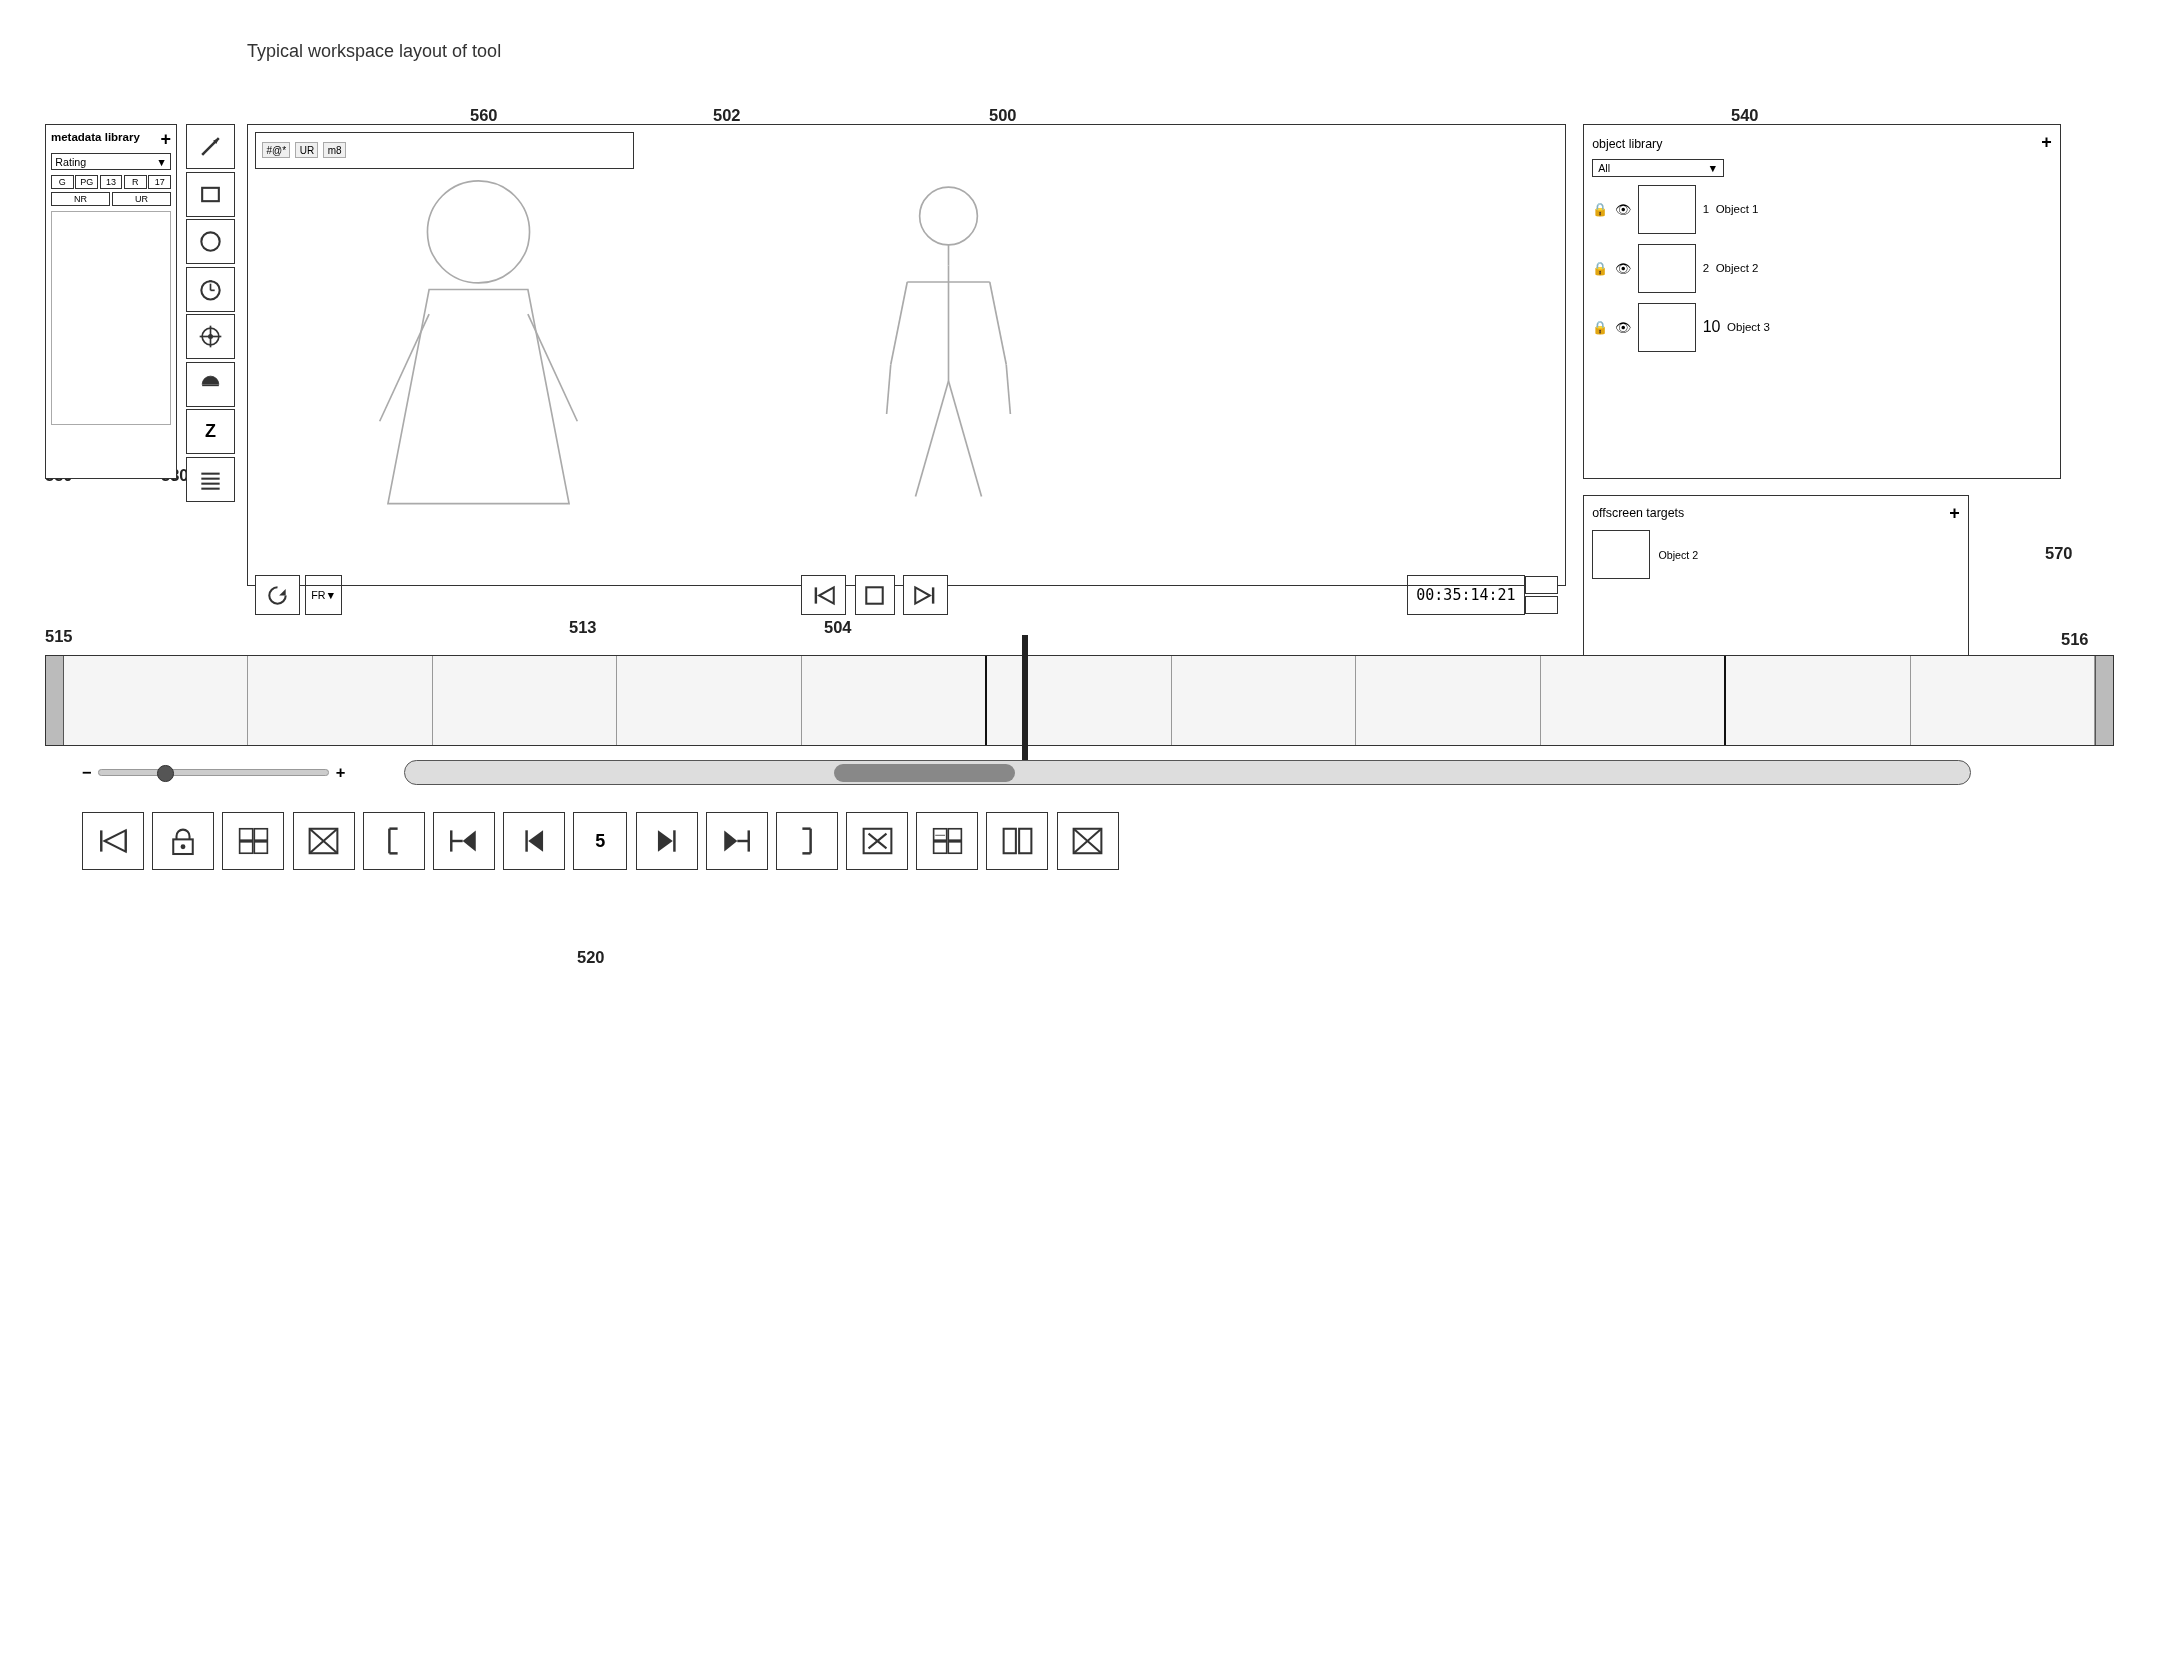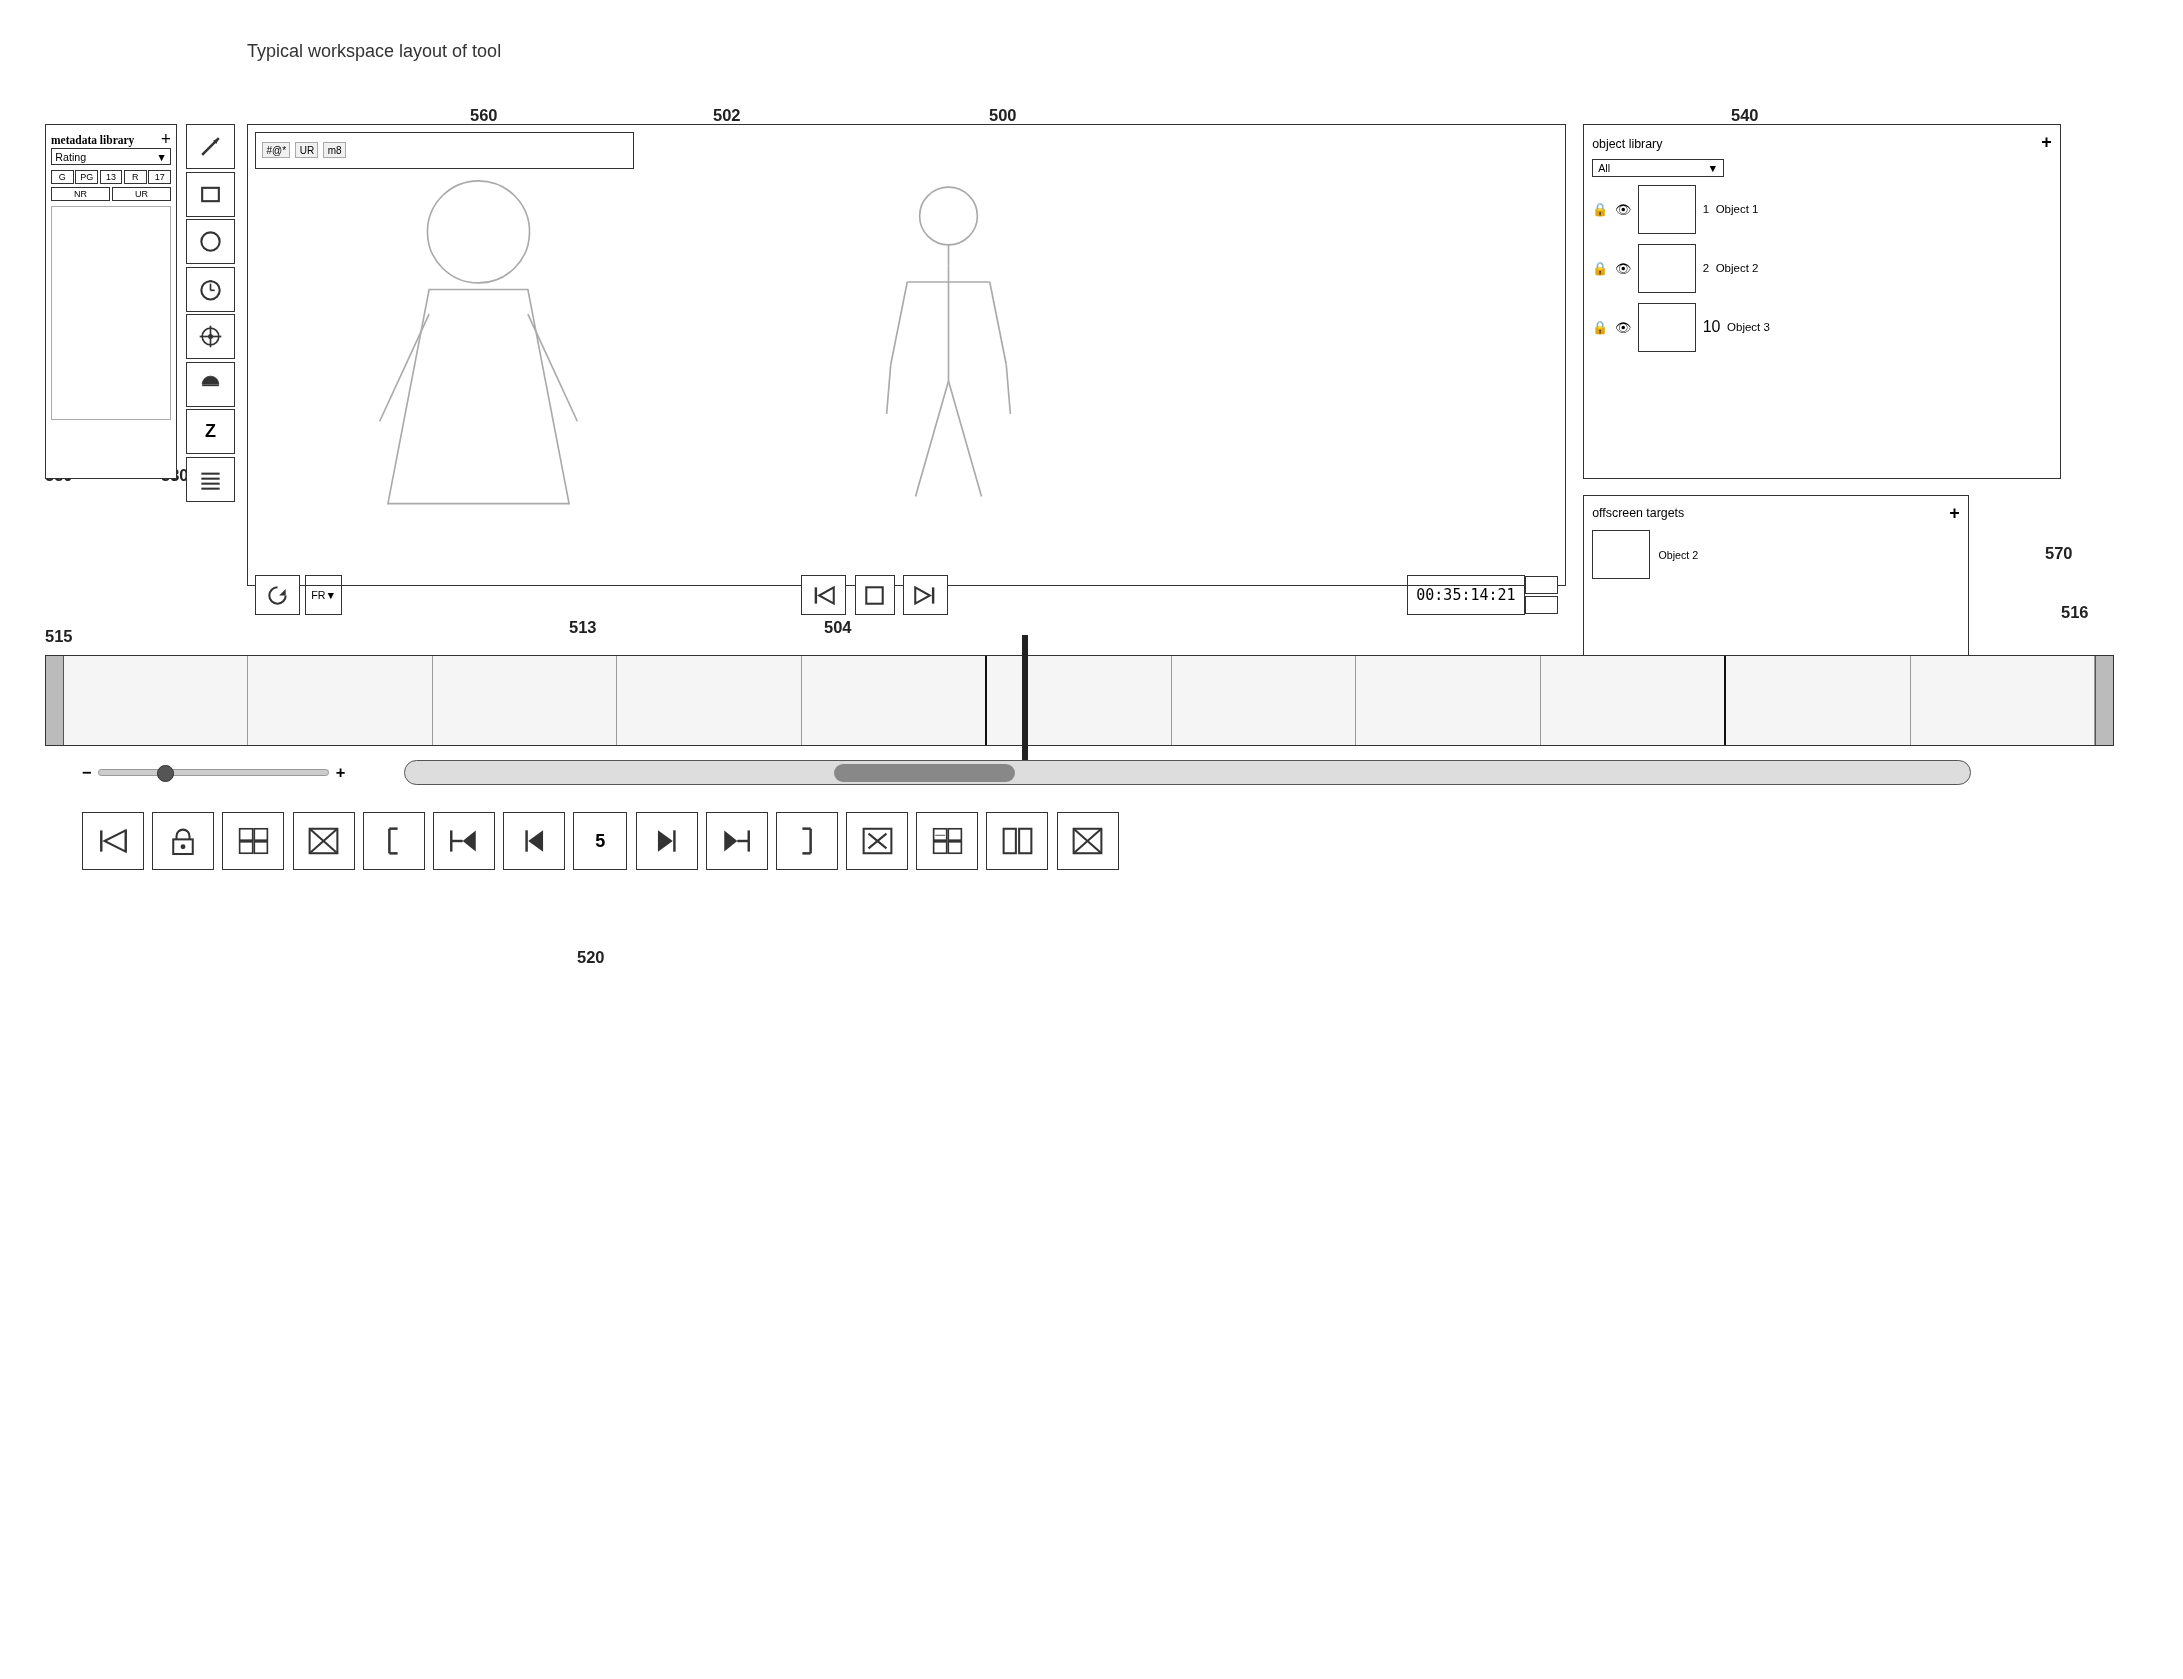--- a/index.html
+++ b/index.html
@@ -36,22 +36,22 @@
       left: 45px;
       width: 132px;
       height: 355px;
       border: 1.6px solid #333;
       background: #fff;
       padding: 5px;
     }
     .metadata-header {
       display: flex;
       justify-content: space-between;
-      align-items: flex-end;
-      font-family: Liberation Serif, serif;
+      align-items: flex-start;
+      margin-bottom: 5px;
     }
     .metadata-title {
       font-size: 11.5px;
       font-weight: bold;
       line-height: 1.3;
     }
     .plus-btn {
       font-size: 18px;
       font-weight: bold;
       cursor: pointer;
@@ -313,21 +313,21 @@
 
 <div class="page-title">Typical workspace layout of tool</div>
 
 <div class="ref-num" style="top:106px; left:470px;">560</div>
 <div class="ref-num" style="top:106px; left:713px;">502</div>
 <div class="ref-num" style="top:106px; left:989px;">500</div>
 <div class="ref-num" style="top:106px; left:1731px;">540</div>
 <div class="ref-num" style="top:466px; left:45px;">550</div>
 <div class="ref-num" style="top:466px; left:161px;">530</div>
 <div class="ref-num" style="top:627px; left:45px;">515</div>
-<div class="ref-num" style="top:603px; left:2061px;">516</div>
+<div class="ref-num" style="top:630px; left:2061px;">516</div>
 <div class="ref-num" style="top:717px; left:45px;">510</div>
 <div class="ref-num" style="top:717px; left:322px;">514</div>
 <div class="ref-num" style="top:717px; left:420px;">511</div>
 <div class="ref-num" style="top:717px; left:1402px;">512</div>
 <div class="ref-num" style="top:717px; left:1665px;">514</div>
 <div class="ref-num" style="top:618px; left:569px;">513</div>
 <div class="ref-num" style="top:618px; left:824px;">504</div>
 <div class="ref-num" style="top:948px; left:577px;">520</div>
 <div class="ref-num" style="top:544px; left:2045px;">570</div>
 

